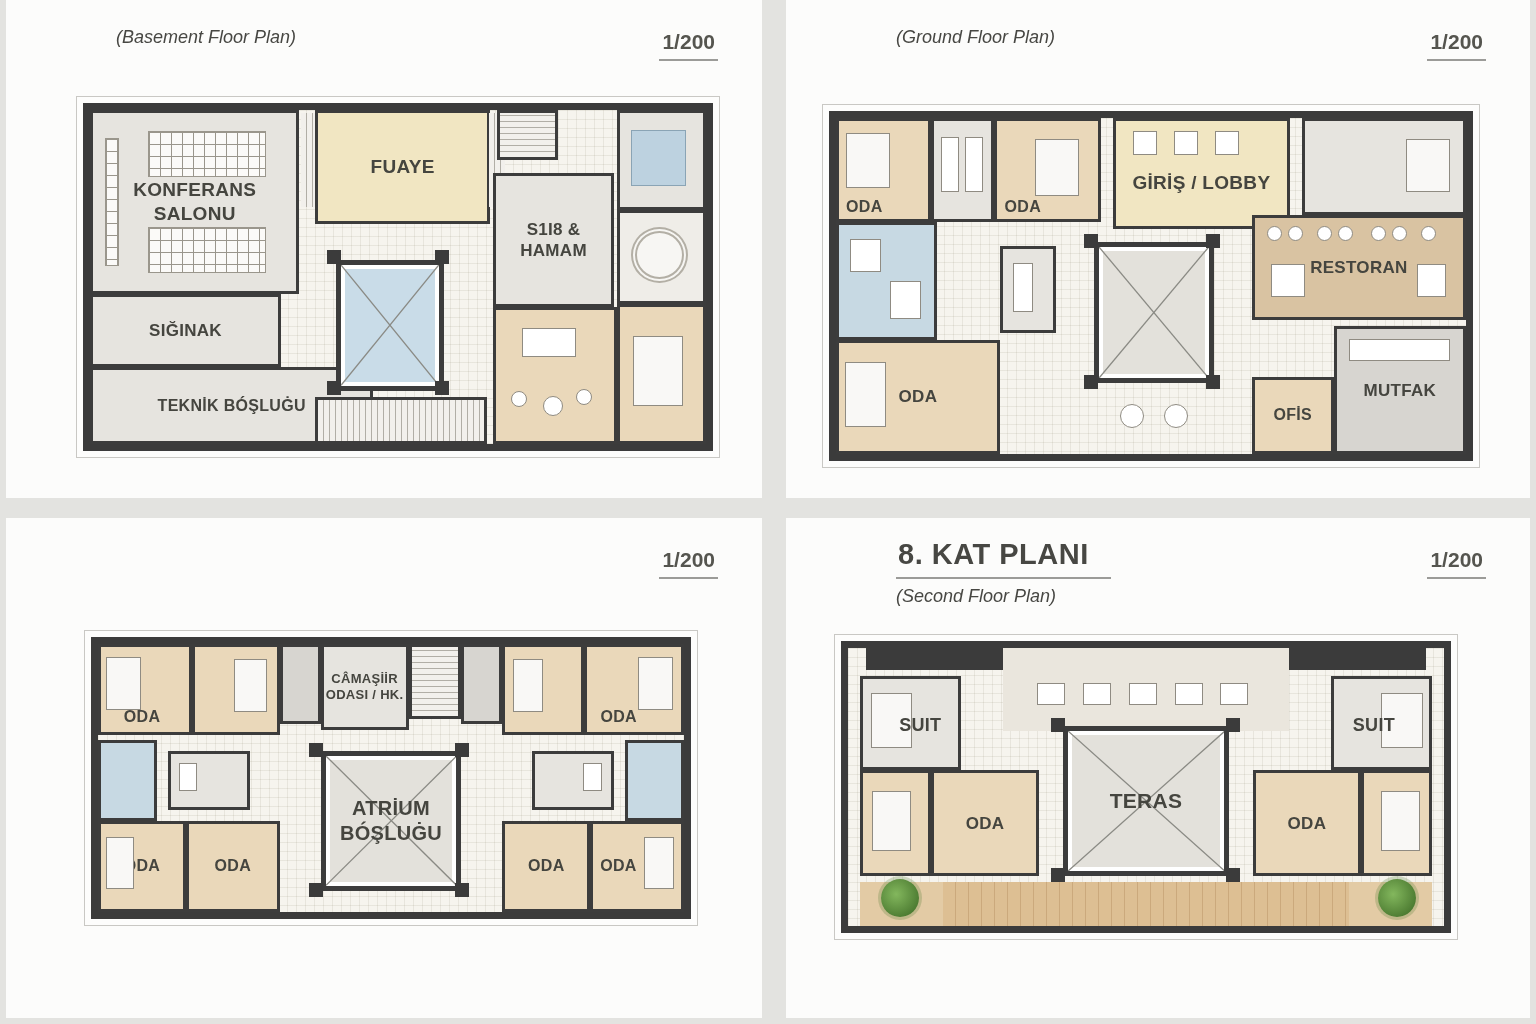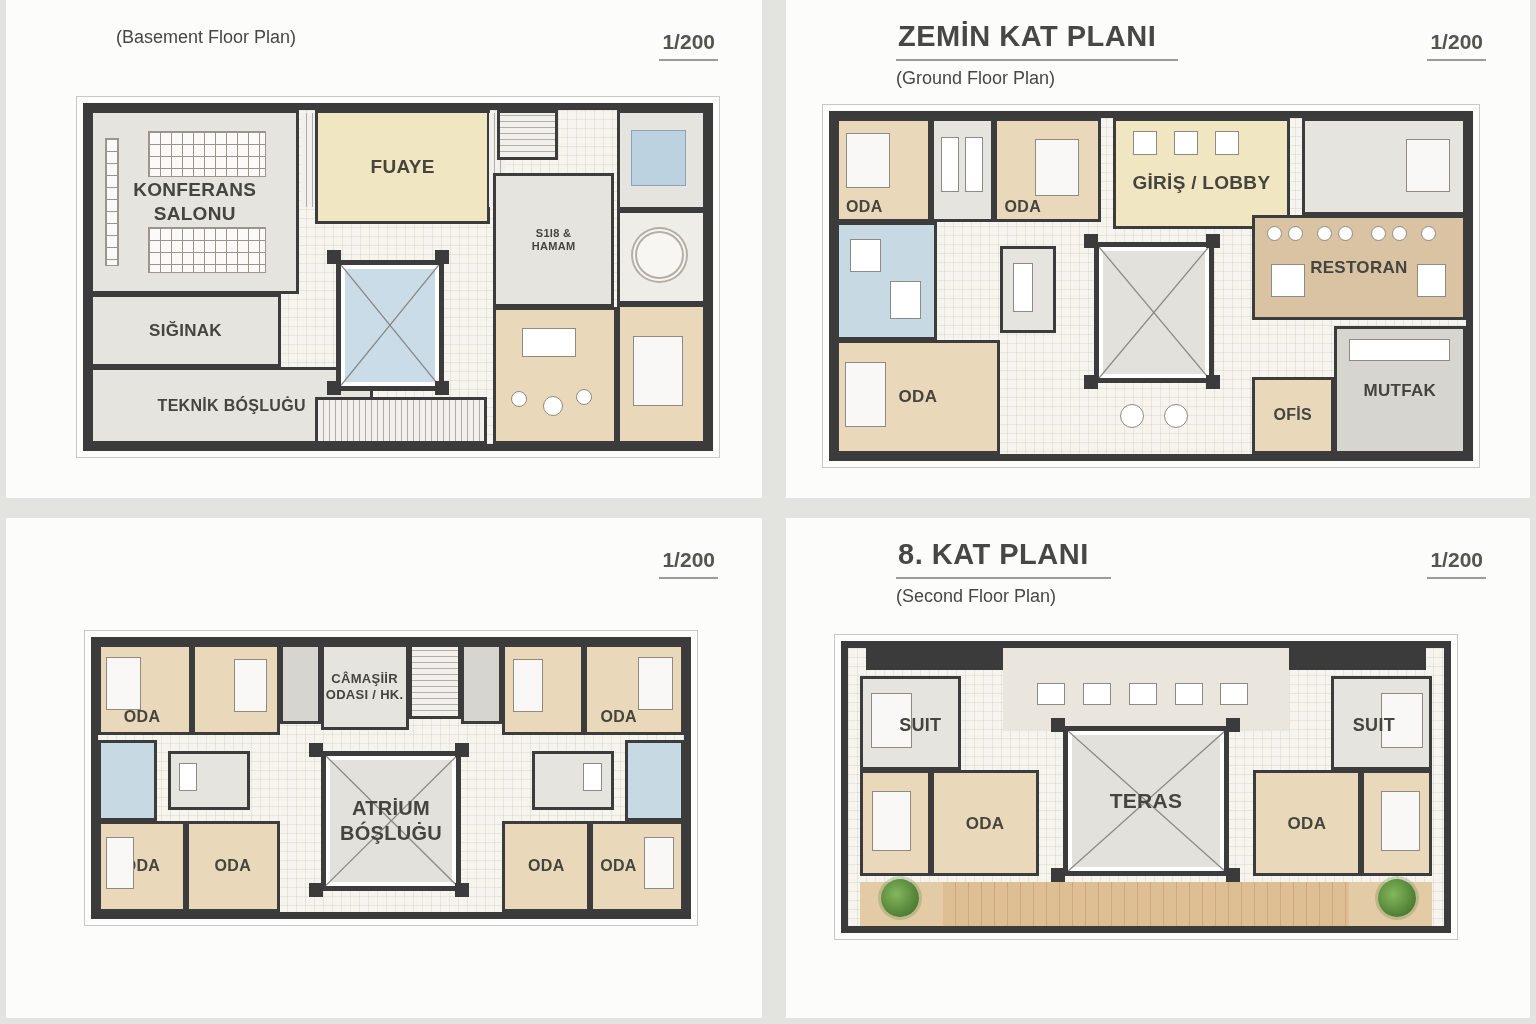--- a/index.html
+++ b/index.html
@@ -3,21 +3,21 @@
 <meta charset="utf-8">
 <style>
   * { margin:0; padding:0; box-sizing:border-box; }
   html,body { width:1536px; height:1024px; overflow:hidden;
     font-family:"Liberation Sans", sans-serif; }
   .page { position:relative; width:1536px; height:1024px; background:#e3e3e0; }
   .panel { position:absolute; background:#fcfcfb; }
   .hdr { position:absolute; left:110px; top:20px; }
   .title { display:inline-block; font-size:29px; font-weight:700; color:#474743;
     letter-spacing:.5px; border-bottom:2px solid #9b9b98; padding:0 22px 6px 2px; }
-  .subtitle { margin-top:7px; font-size:18px; color:#474743; }
+  .subtitle { margin-top:7px; font-size:18px; font-style:italic; color:#474743; }
   .scale { position:absolute; right:44px; top:30px; font-size:21px; font-weight:700;
     color:#55554f; border-bottom:2px solid #9b9b98; padding:0 3px 5px; }
   .sheet { position:absolute; background:#fdfdfc; border:1px solid #c9c8c4; }
   .plan { position:absolute; inset:6px; border:7px solid #3b3b3b;
     background-color:#f6f4ee;
     background-image:linear-gradient(rgba(160,150,130,.16) 1px,transparent 1px),
       linear-gradient(90deg,rgba(160,150,130,.16) 1px,transparent 1px);
     background-size:9px 9px; }
   .room { position:absolute; border:3px solid #3c3c3c; background:#ece9e3;
     display:flex; align-items:center; justify-content:center; }
@@ -96,21 +96,21 @@
               <line x1="100" y1="0" x2="0" y2="100"></line>
             </svg>
         </div>
         <div class="pier" style="left:38.5%;top:42%"></div>
         <div class="pier" style="left:56%;top:42%"></div>
         <div class="pier" style="left:38.5%;top:81%"></div>
         <div class="pier" style="left:56%;top:81%"></div>
 
         <div class="room dgray stripes-h" style="left:66%;top:0;width:10%;height:15%"></div>
         <div class="room gray" style="left:65.5%;top:19%;width:19.5%;height:40%">
-          <div class="room-label" style="font-size:11px">S1I8 &amp;
+          <div class="room-label" style="font-size:17px">S1I8 &amp;
 HAMAM</div>
         </div>
         <div class="room gray" style="left:85.5%;top:0;width:14.5%;height:30%">
           <div class="bed blue" style="left:14%;top:18%;width:66%;height:60%"></div>
         </div>
         <div class="room lgray" style="left:85.5%;top:30%;width:14.5%;height:28%">
           <div class="oval" style="left:14%;top:16%;width:68%;height:64%"></div>
         </div>
         <div class="room tan" style="left:65.5%;top:59%;width:20%;height:41%">
           <div class="circle" style="left:12%;top:62%;width:16px;height:16px"></div>
@@ -121,21 +121,20 @@
         <div class="room tan" style="left:85.5%;top:58%;width:14.5%;height:42%">
           <div class="bed" style="left:16%;top:22%;width:60%;height:52%"></div>
         </div>
         <div class="room dgray stripes-v" style="left:36.5%;top:86%;width:28%;height:14%"></div>
       </div>
     </div>
   </div>
 
   <div class="panel" style="left:786px;top:0;width:744px;height:498px">
     <div class="hdr">
-      <div class="title">ZEMİN KAT PLANI</div>
       <div class="subtitle">(Ground Floor Plan)</div>
     </div>
     <div class="scale">1/200</div>
 
     <div class="sheet" style="left:36px;top:104px;width:658px;height:364px">
       <div class="plan">
         <div class="room tan" style="left:0;top:0;width:15%;height:31%">
           <div class="bed" style="left:8%;top:12%;width:50%;height:56%"></div>
           <div class="room-label" style="font-size:16px;position:absolute;left:8%;bottom:2%">ODA</div>
         </div>

